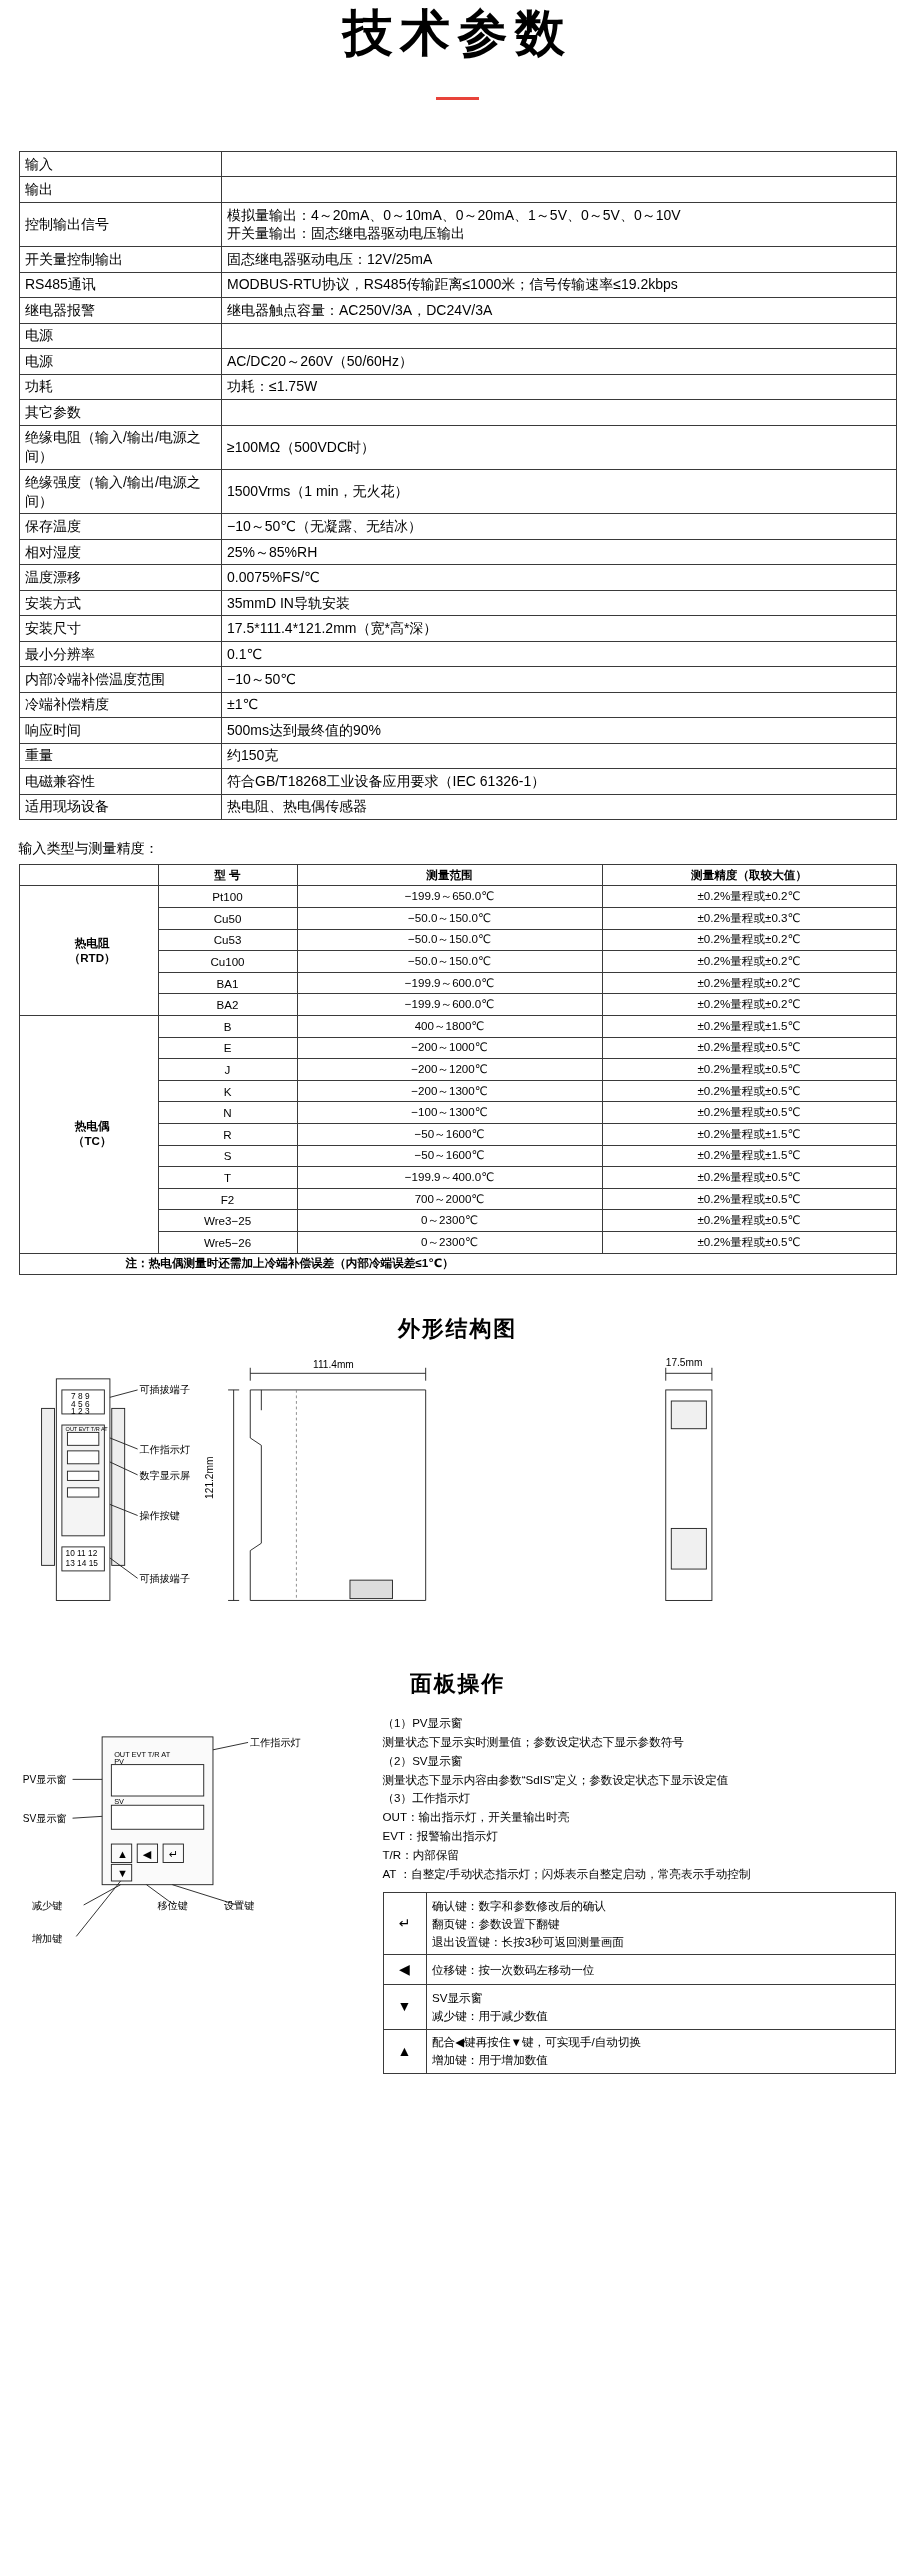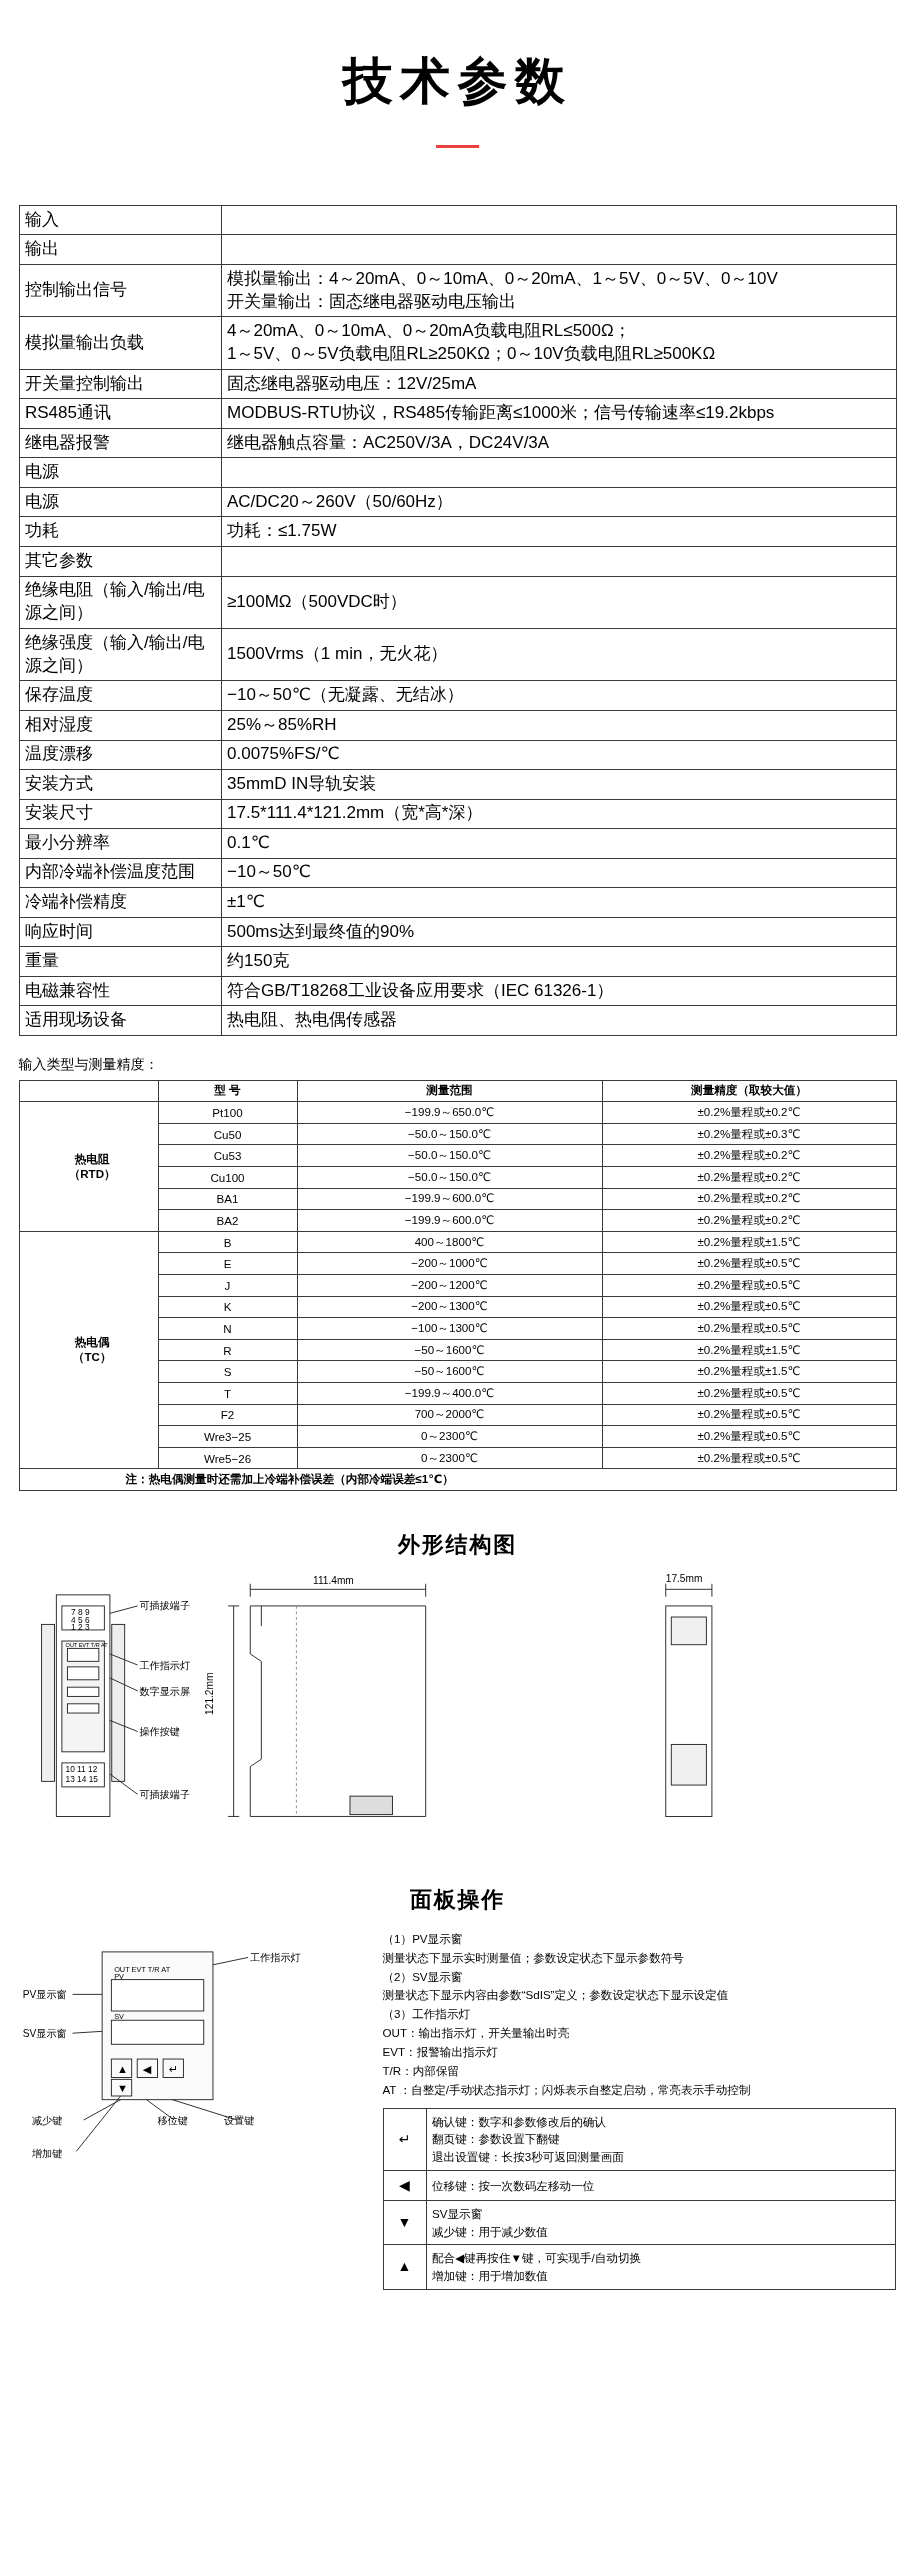--- a/index.html
+++ b/index.html
@@ -11,35 +11,34 @@
     color: #000;
   }
   .page { width: 915px; position: relative; padding-bottom: 28px; }
 
   
   .main-title {
     text-align: center;
     font-size: 50px;
     font-weight: bold;
     letter-spacing: 7.4px;
-    padding-top: 48px;
     color: #000;
   }
   .title-rule {
     width: 43px; height: 2.8px; background: #e8433a;
     margin: 30px auto 0 auto;
   }
 
   
   .spec-wrap { padding: 39px 18.5px 0 18.5px; }
   table.spec {
     width: 878px;
-    margin: 18px auto;
+    margin: 12px auto;
     border-collapse: collapse;
-    font-size: 17px;
+    font-size: 14px;
     line-height: 1.35;
   }
   table.spec td {
     border: 0.9px solid #3a3a3a;
     padding: 2.8px 5.5px;
     vertical-align: middle;
     height: 19.4px;
   }
   table.spec td.label { width: 202px; }
   table.spec td.val { }
@@ -127,27 +126,20 @@
             <td class="label">输出</td>
             <td class="val">
               <span class="sub"></span>
             </td>
           </tr>
           <tr>
             <td class="label">控制输出信号</td>
             <td class="val">
               <span class="sub">模拟量输出：4～20mA、0～10mA、0～20mA、1～5V、0～5V、0～10V</span>
               <span class="sub">开关量输出：固态继电器驱动电压输出</span>
-            </td>
-          </tr>
-          <tr>
-            <td class="label">模拟量输出负载</td>
-            <td class="val">
-              <span class="sub">4～20mA、0～10mA、0～20mA负载电阻RL≤500Ω；</span>
-              <span class="sub">1～5V、0～5V负载电阻RL≥250KΩ；0～10V负载电阻RL≥500KΩ</span>
             </td>
           </tr>
           <tr>
             <td class="label">开关量控制输出</td>
             <td class="val">
               <span class="sub">固态继电器驱动电压：12V/25mA</span>
             </td>
           </tr>
           <tr>
             <td class="label">RS485通讯</td>

